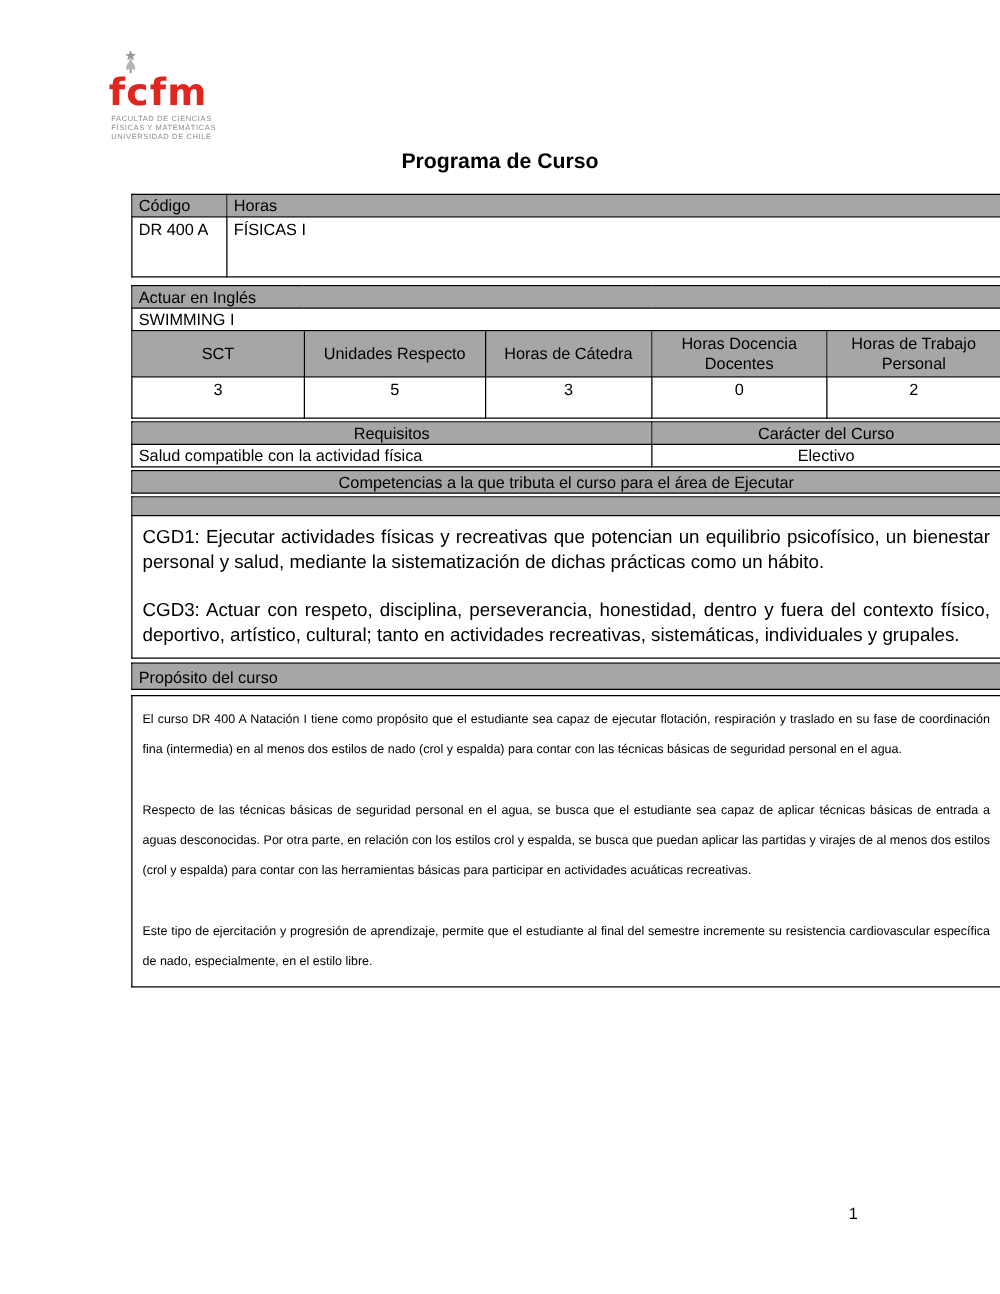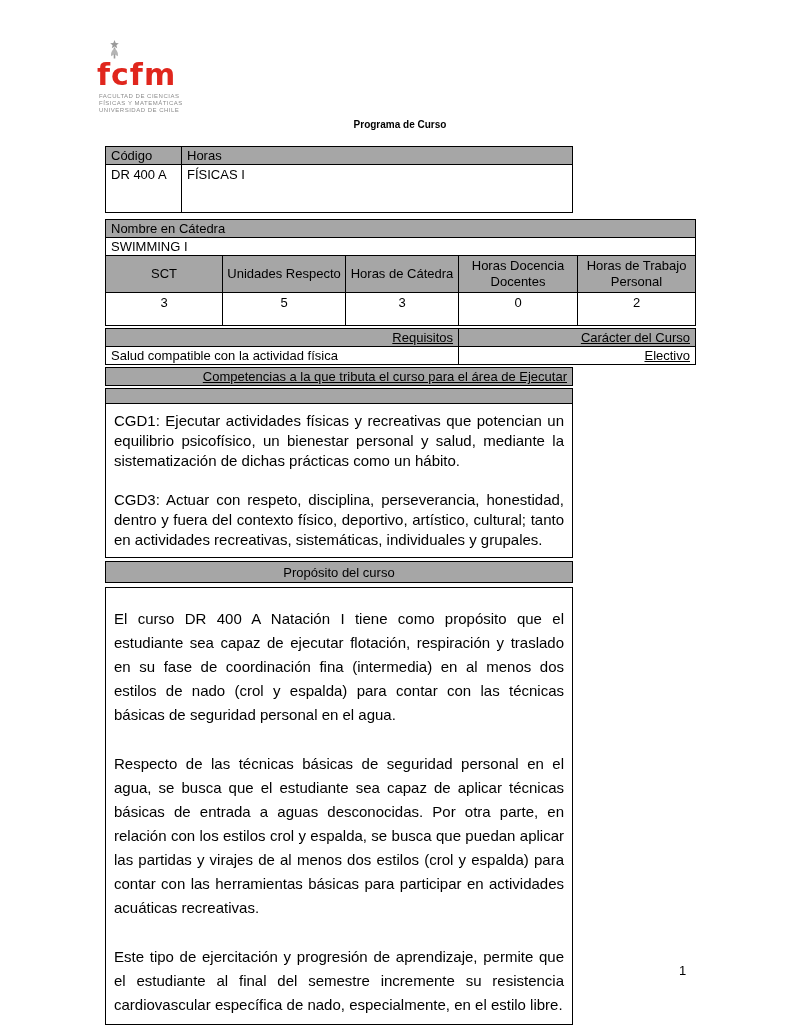--- a/index.html
+++ b/index.html
@@ -6,60 +6,60 @@
   body {
     width: 800px; height: 1035px;
     background: #ffffff;
     position: relative;
     overflow: hidden;
     font-family: "Liberation Sans", sans-serif;
     color: #000;
   }
 
   
-  .logo { position: absolute; left: 97px; top: 40px; width: 120px; }
+  .logo { position: absolute; left: 87px; top: 40px; width: 120px; }
   .logo-crest { display: block; margin-left: 10px; }
   .logo-brand {
     font-family: "DejaVu Sans", sans-serif;
     font-size: 30px; font-weight: bold; line-height: 30px;
     color: #e0261d; letter-spacing: 1px;
   }
   .logo-lines { margin-top: 3px; margin-left: 2px; }
   .logo-lines div {
     font-size: 6px; line-height: 7px; color: #8c8c8c;
     letter-spacing: .5px; white-space: nowrap;
   }
 
   
   .doc { position: absolute; left: 105px; top: 0; width: 590px; }
-  .title { margin-top: 119px; text-align: center; font-size: 10px; font-weight: bold; }
+  .title { margin-top: 119px; text-align: center; font-size: 17px; font-weight: bold; }
 
-  table { border-collapse: collapse; table-layout: fixed; width: 468px; }
+  table { border-collapse: collapse; table-layout: fixed; width: 696px; }
   td {
     border: 1px solid #000;
     font-size: 13px;
     padding: 1px 5px;
     vertical-align: middle;
     overflow: hidden;
     word-wrap: break-word;
   }
   .hdr td { background: #a6a6a6; }
-  .center { text-align: right; text-decoration: underline; }
+  .center { text-align: center; }
   .h17 td { height: 15px; }
   .tall td { height: 44px; vertical-align: top; padding-top: 2px; }
   .credit-hdr td { height: 34px; text-align: center; padding: 1px 2px; line-height: 16px; }
   .vals td { height: 29px; vertical-align: top; text-align: center; padding-top: 2px; }
   .spacer td { height: 12px; }
-  .prop-hdr td { height: 18px; text-align: center; }
+  .prop-hdr td { height: 18px; }
 
   .content { text-align: justify; vertical-align: top; padding: 7px 8px; }
   .content p { margin: 0 0 19px 0; line-height: 20px; font-size: 15px; }
   .content p:last-child { margin-bottom: 0; }
   .prop-content { min-height: 372px; }
-  .prop-content p { line-height: 24px; margin: 12px 0 25px 0; font-size: 15px; }
+  .prop-content p { line-height: 24px; margin: 0 0 25px 0; font-size: 10px; }
 
   .pagenum { position: absolute; left: 679px; top: 963px; font-size: 13px; }
 </style>
 </head>
 <body>
 
 <div class="logo">
   <svg class="logo-crest" width="15" height="20" viewBox="0 0 15 20">
     <path d="M7.5 0 L8.7 3.1 L11.8 3.3 L9.4 5.2 L10.2 8.2 L7.5 6.5 L4.8 8.2 L5.6 5.2 L3.2 3.3 L6.3 3.1 Z" fill="#9a9a9a"></path>
     <rect x="6.7" y="7.5" width="1.6" height="11" fill="#9a9a9a"></rect>
@@ -97,21 +97,21 @@
   <table style="margin-top:6px">
     <colgroup>
       <col style="width:117px">
         <col style="width:123px">
         <col style="width:113px">
       <col style="width:119px">
         <col style="width:118px">
     </colgroup>
     <tbody>
         <tr class="hdr h17">
-      <td colspan="5">Nombre en Cátedra</td>
+      <td colspan="5">Actuar en Inglés</td>
     </tr>
     <tr class="h17">
       <td colspan="5">SWIMMING I</td>
     </tr>
     <tr class="hdr credit-hdr">
       <td>SCT</td>
       <td>Unidades Respecto</td>
       <td>Horas de Cátedra</td>
       <td>Horas Docencia Docentes</td>
       <td>Horas de Trabajo Personal</td>

